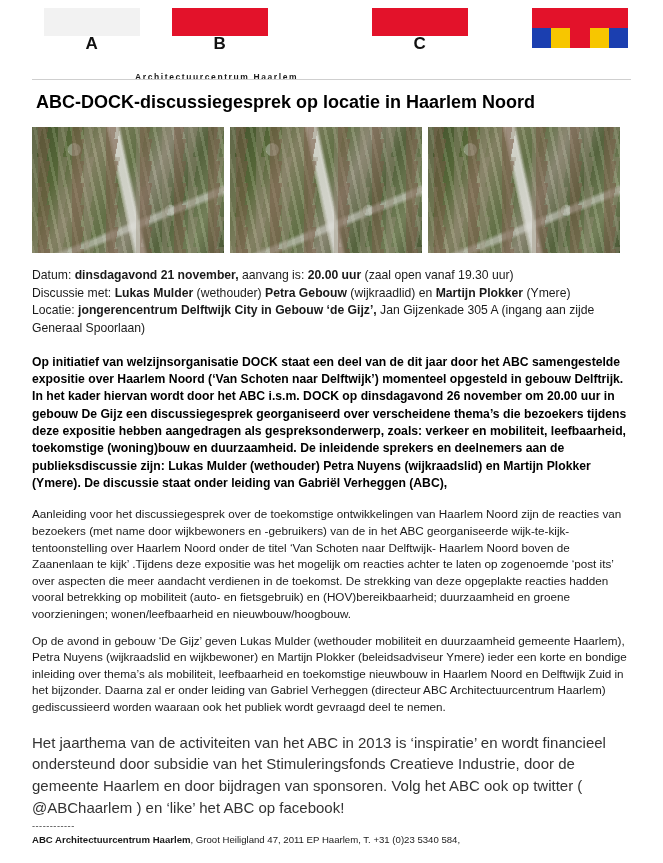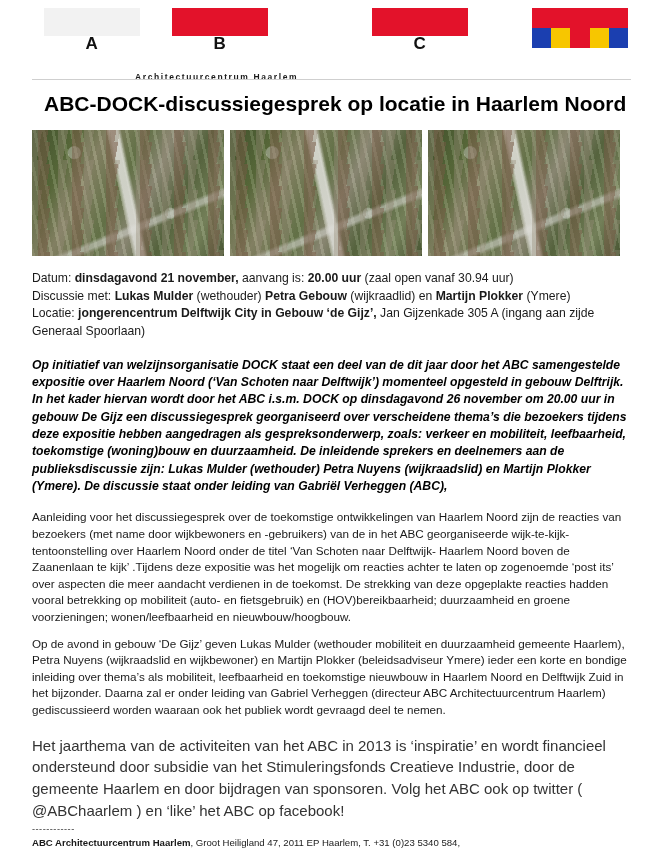--- a/index.html
+++ b/index.html
@@ -111,22 +111,22 @@
   }
   h1.title {
     margin: 6px 0 0 0;
     font-size: 28.5px;
     line-height: 1.05;
     font-weight: bold;
     letter-spacing: -0.4px;
     color: #000;
   }
   h2.subtitle {
-    margin: 6px 0 0 12px;
-    font-size: 21px;
+    margin: 6px 0 0 4px;
+    font-size: 18px;
     font-weight: bold;
     color: #000;
   }
 
   
   .photos {
     margin-top: 14px;
     display: flex;
     gap: 6px;
   }
@@ -173,21 +173,20 @@
     color: #1a1a1a;
   }
   .info-block b { font-weight: bold; }
 
   .lead {
     margin-top: 16px;
     font-size: 12.2px;
     line-height: 1.42;
     font-weight: bold;
     color: #000;
-    font-style: italic;
   }
 
   .body-text {
     margin-top: 14px;
     font-size: 11.7px;
     line-height: 1.42;
     color: #1a1a1a;
   }
   .body-text p { margin: 0; }
   .body-text p + p { margin-top: 10px; }
@@ -262,21 +261,21 @@
     </div>
     <div class="photo">
       <div class="aerial"></div>
       <div class="roads"></div>
       <div class="blocks"></div>
     </div>
   </div>
 
   <div class="info-block">
     <div>
-      <span>Datum: </span><b>dinsdagavond 21 november,</b><span> aanvang is: </span><b>20.00 uur</b><span> (zaal open vanaf 30.94 uur)</span>
+      <span>Datum: </span><b>dinsdagavond 21 november,</b><span> aanvang is: </span><b>20.00 uur</b><span> (zaal open vanaf 19.30 uur)</span>
     </div>
     <div>
       <span>Discussie met: </span><b>Lukas Mulder</b><span> (wethouder) </span><b>Petra Gebouw</b><span> (wijkraadlid) en </span><b>Martijn Plokker</b><span> (Ymere)</span>
     </div>
     <div>
       <span>Locatie: </span><b>jongerencentrum Delftwijk City in Gebouw ‘de Gijz’,</b><span> Jan Gijzenkade 305  A (ingang aan zijde Generaal Spoorlaan)</span>
     </div>
   </div>
 
   <div class="lead">Op initiatief van welzijnsorganisatie DOCK staat een deel van de dit jaar door het ABC samengestelde expositie over Haarlem Noord (‘Van Schoten naar Delftwijk’) momenteel opgesteld in gebouw Delftrijk. In het kader hiervan wordt door het ABC i.s.m. DOCK op dinsdagavond 26 november om 20.00 uur in gebouw De Gijz een discussiegesprek georganiseerd over verscheidene thema’s die bezoekers tijdens deze expositie hebben aangedragen als gespreksonderwerp, zoals: verkeer en mobiliteit, leefbaarheid, toekomstige (woning)bouw en duurzaamheid. De inleidende sprekers en deelnemers aan de publieksdiscussie zijn: Lukas Mulder (wethouder) Petra Nuyens (wijkraadslid) en Martijn Plokker (Ymere). De discussie staat onder leiding van Gabriël Verheggen (ABC),</div>

